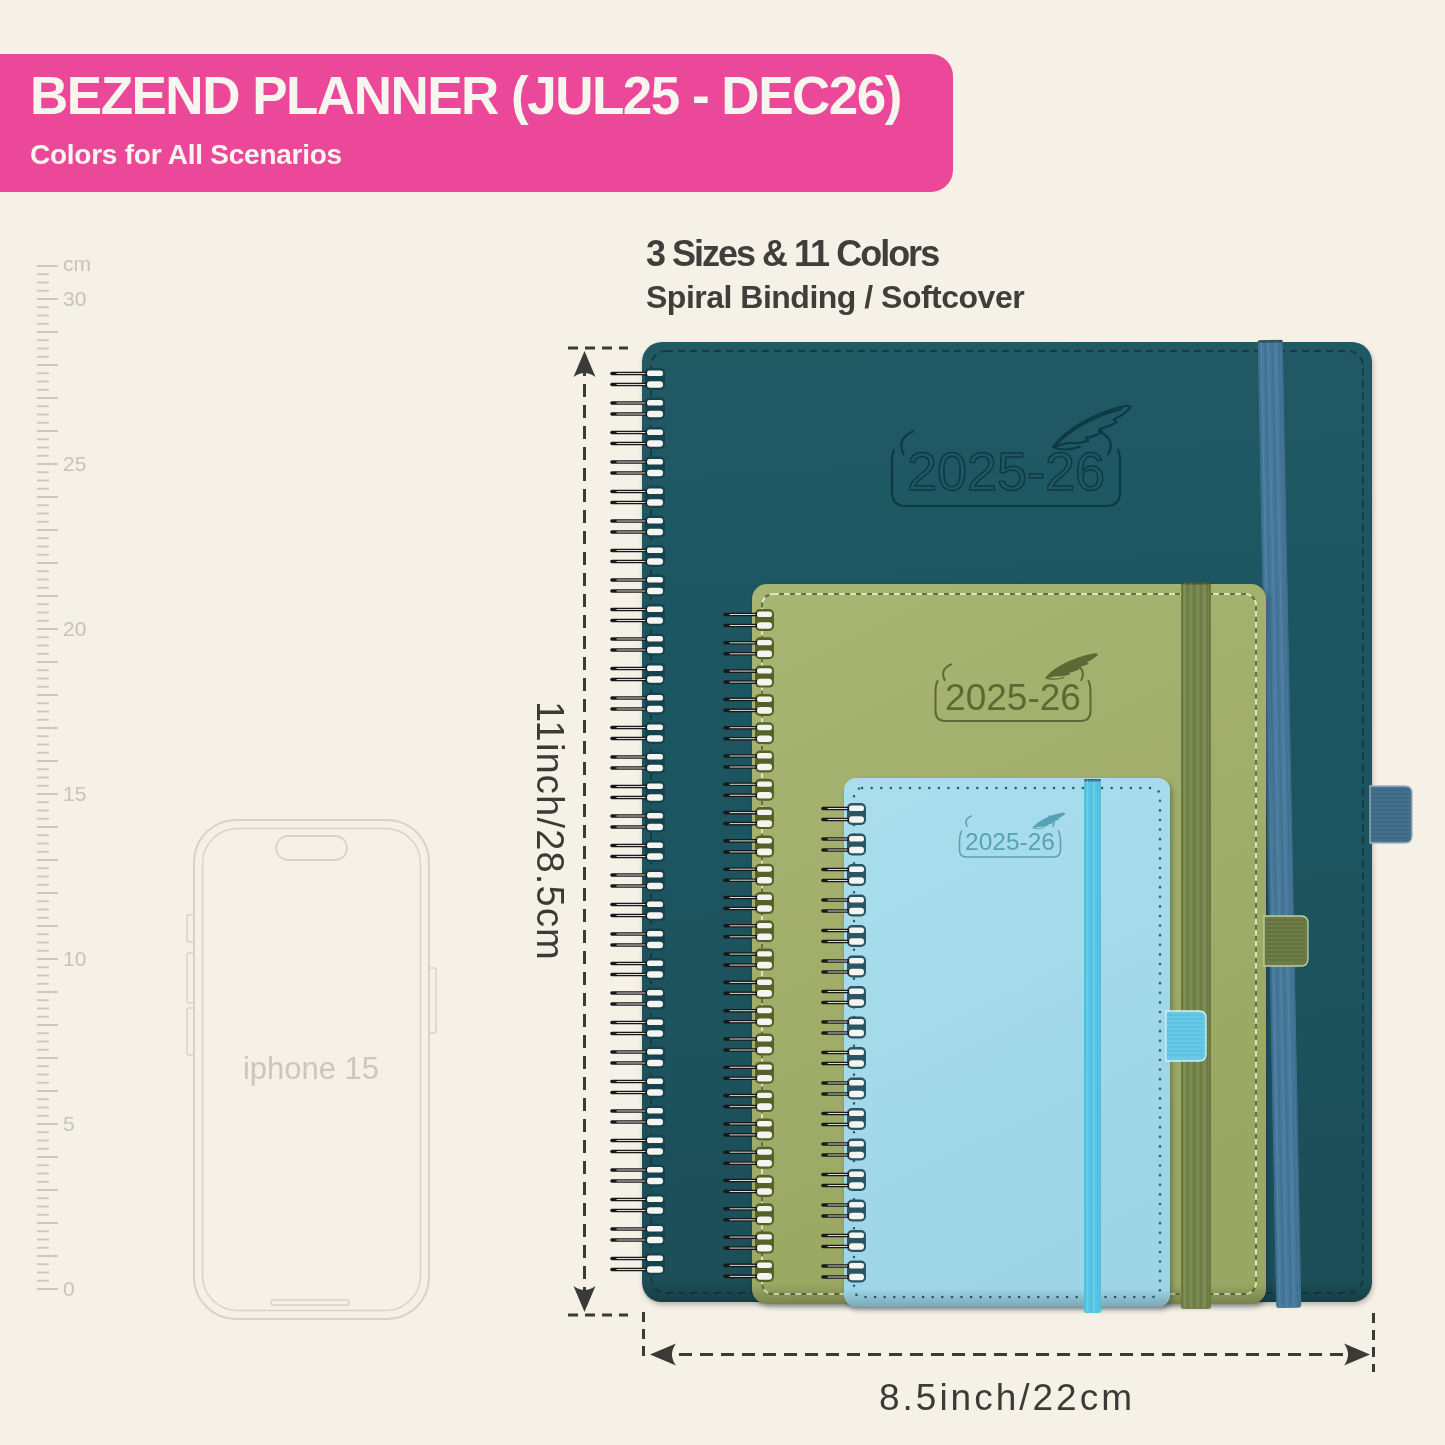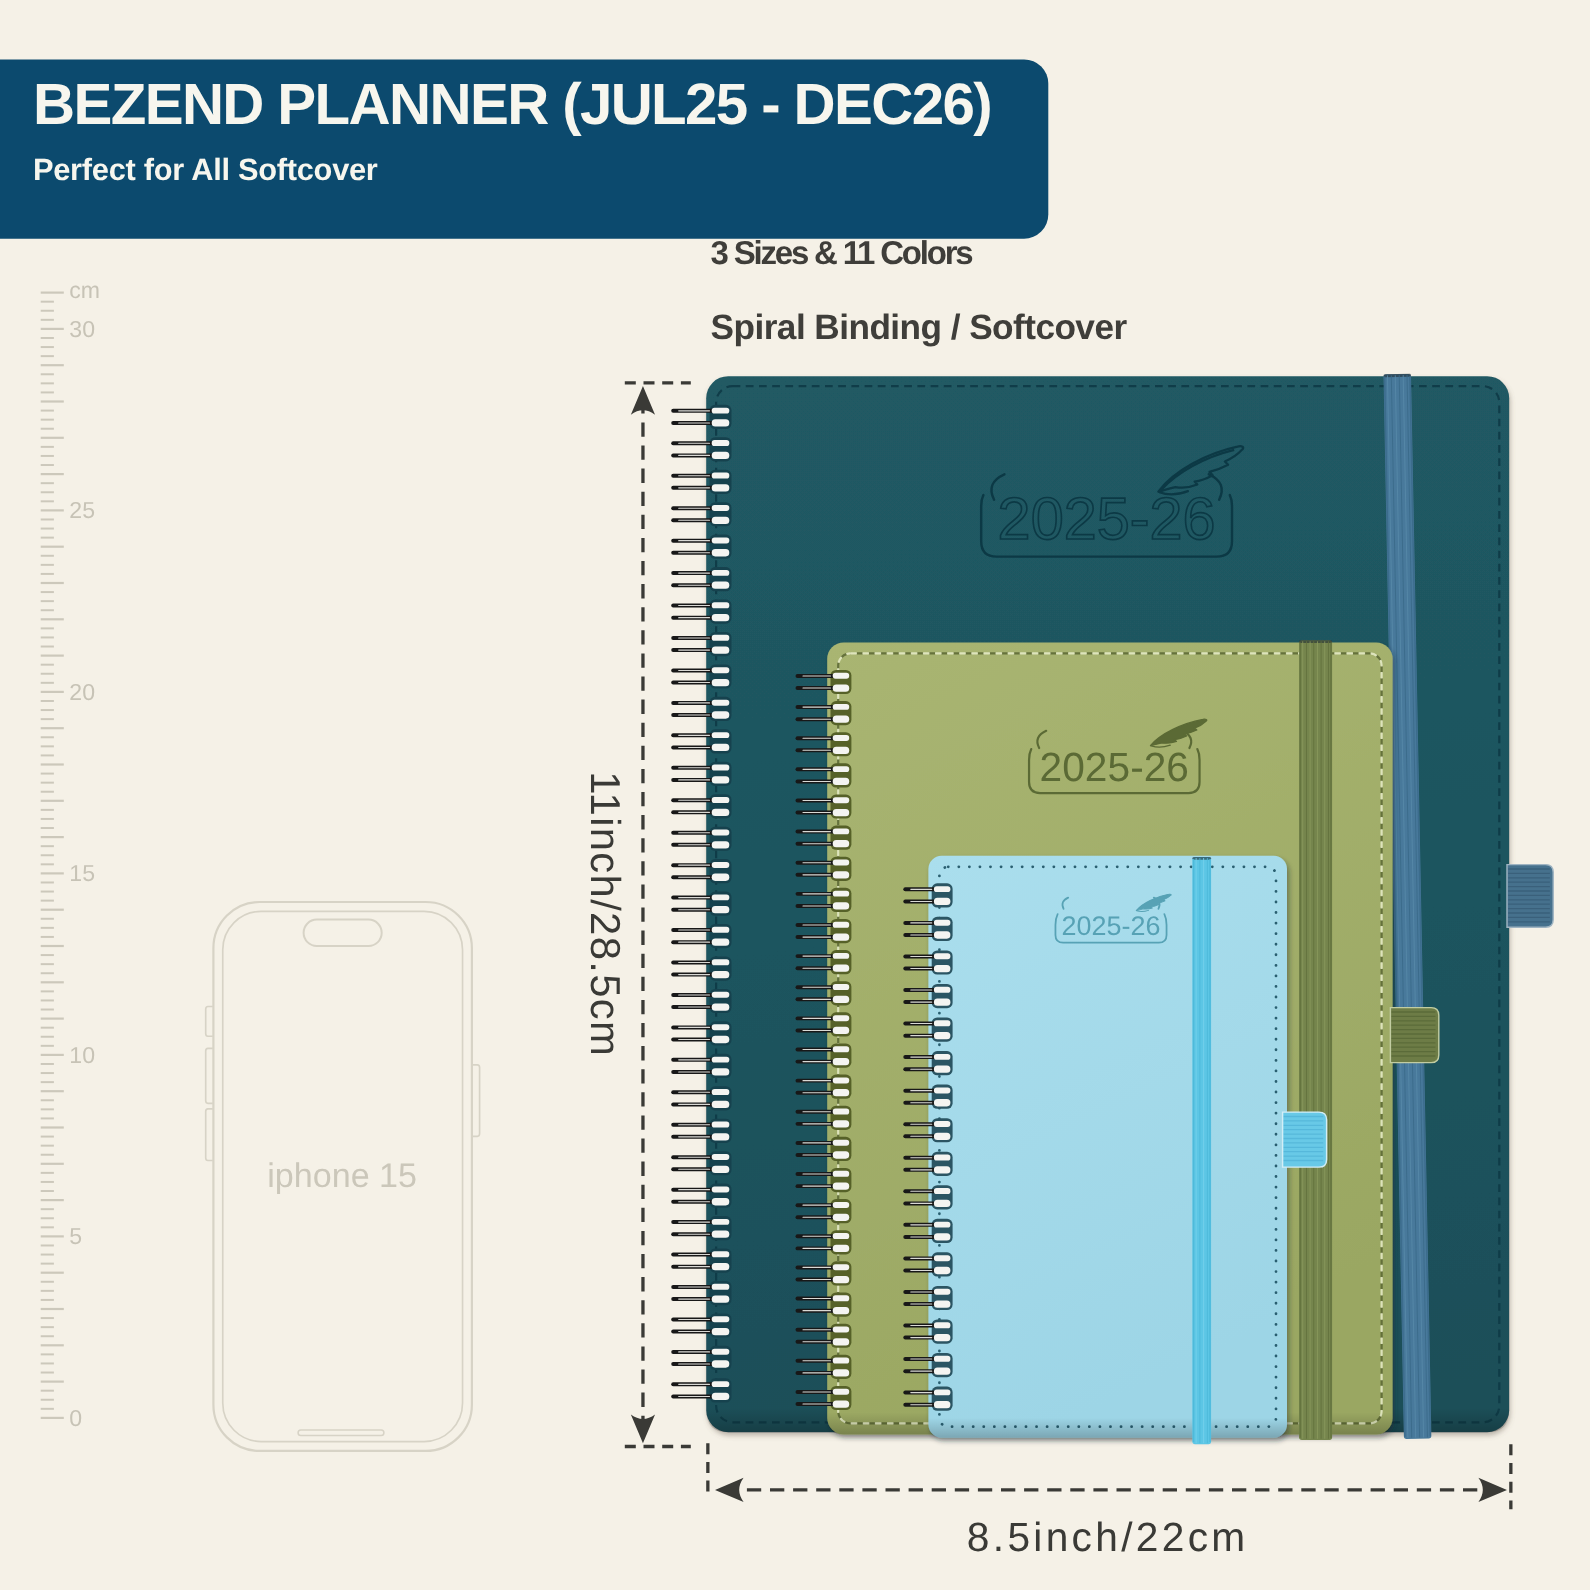--- a/index.html
+++ b/index.html
@@ -1,30 +1,30 @@
 <!DOCTYPE html>
 <html><head><meta charset="utf-8">
 <style>
 * { margin:0; padding:0; box-sizing:border-box; }
 html,body { width:1445px; height:1445px; background:#f5f1e7; overflow:hidden;
   font-family:"Liberation Sans", sans-serif; }
-#banner { position:absolute; left:0; top:54px; width:953px; height:163px;
-  background:#0c4a6e; border-radius:0 22px 22px 0; color:#f7f6ee; }
+#banner { position:absolute; left:0; top:54px; width:953px; height:138px;
+  background:#ec4899; border-radius:0 22px 22px 0; color:#f7f6ee; }
 #banner h1 { position:absolute; left:30px; top:11px; font-size:53px; letter-spacing:-1.5px;
   font-weight:bold; white-space:nowrap; }
 #banner p { position:absolute; left:30px; top:85px; font-size:28px; font-weight:bold; letter-spacing:-0.25px; }
 .t2 { position:absolute; color:#3f3e3a; font-weight:bold; white-space:nowrap; }
 svg { position:absolute; left:0; top:0; }
 </style></head>
 <body>
 <div id="banner">
     <h1>BEZEND PLANNER (JUL25 - DEC26)</h1>
-    <p>Perfect for All Softcover</p>
+    <p>Colors for All Scenarios</p>
   </div>
-<div class="t2" style="left:646px; top:214px; font-size:30px; letter-spacing:-2px;">3 Sizes &amp; 11 Colors</div>
+<div class="t2" style="left:646px; top:233px; font-size:36px; letter-spacing:-2px;">3 Sizes &amp; 11 Colors</div>
 <div class="t2" style="left:646px; top:279px; font-size:32px; letter-spacing:-0.5px;">Spiral Binding / Softcover</div>
 <svg width="1445" height="1445" viewBox="0 0 1445 1445">
 <line x1="37" y1="266.00" x2="58" y2="266.00" stroke="#ccc8bb" stroke-width="2.0"></line>
 <line x1="37" y1="274.25" x2="49" y2="274.25" stroke="#ccc8bb" stroke-width="1.8"></line>
 <line x1="37" y1="282.50" x2="49" y2="282.50" stroke="#ccc8bb" stroke-width="1.8"></line>
 <line x1="37" y1="290.75" x2="49" y2="290.75" stroke="#ccc8bb" stroke-width="1.8"></line>
 <line x1="37" y1="299.00" x2="58" y2="299.00" stroke="#ccc8bb" stroke-width="2.0"></line>
 <line x1="37" y1="307.25" x2="49" y2="307.25" stroke="#ccc8bb" stroke-width="1.8"></line>
 <line x1="37" y1="315.50" x2="49" y2="315.50" stroke="#ccc8bb" stroke-width="1.8"></line>
 <line x1="37" y1="323.75" x2="49" y2="323.75" stroke="#ccc8bb" stroke-width="1.8"></line>

